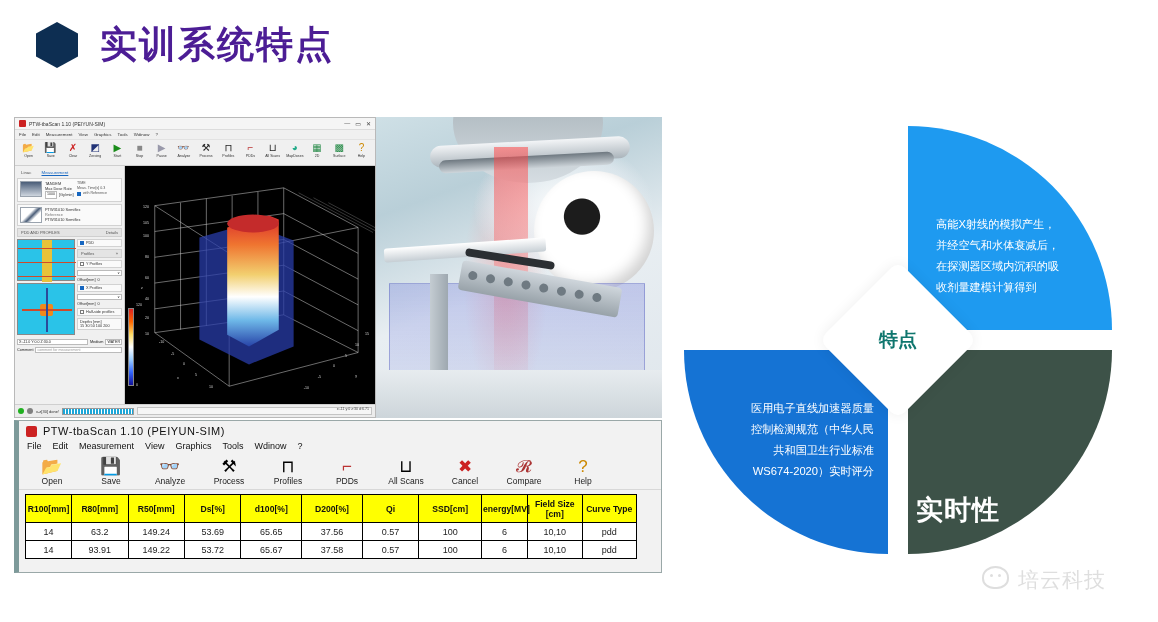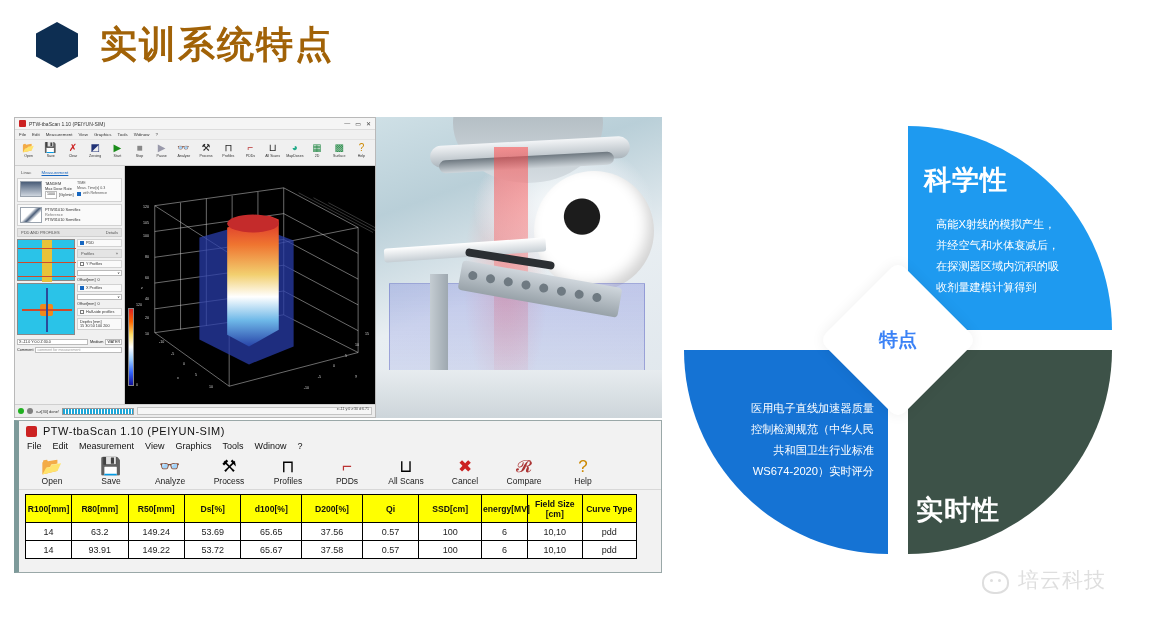--- a/index.html
+++ b/index.html
@@ -8,21 +8,21 @@
     background: #ffffff;
     font-family: "Liberation Sans", "DejaVu Sans", sans-serif;
     position: relative;
     overflow: hidden;
   }
 
   
   .page-header { position: absolute; left: 36px; top: 20px; display: flex; align-items: center; gap: 22px; }
   .hex-icon { width: 42px; height: 46px; background: #0d2e52;
     clip-path: polygon(50% 0%, 100% 25%, 100% 75%, 50% 100%, 0% 75%, 0% 25%); }
-  .page-title { font-size: 37px; font-weight: bold; color: #a16207; letter-spacing: 2px; }
+  .page-title { font-size: 37px; font-weight: bold; color: #4c1d95; letter-spacing: 2px; }
 
   
   .screenshot-wrap { position: absolute; left: 14px; top: 117px; width: 648px; height: 456px; }
 
   .photo-right { position: absolute; left: 358px; top: 0; width: 290px; height: 301px;
     background:
       radial-gradient(ellipse 120px 90px at 66% 30%, rgba(255,255,255,.95) 0%, rgba(235,240,245,.5) 60%, rgba(0,0,0,0) 75%),
       radial-gradient(ellipse 60px 180px at 46% 55%, rgba(255,120,120,.30) 0%, rgba(255,150,150,0) 70%),
       linear-gradient(160deg, #cfe0e6 0%, #b9cfd8 25%, #e8eef2 55%, #dfe6ec 100%);
     overflow: hidden; }
@@ -143,24 +143,24 @@
   .q-tl .q-desc { right: 14px; top: 88px; text-align: left; }
   .q-tr .q-desc { left: 28px; top: 88px; text-align: left; }
   .q-bl .q-desc { right: 14px; top: 48px; text-align: right; }
   .q-br .q-desc { left: 28px; top: 48px; text-align: left; }
 
   .center-diamond { position: absolute; left: 158px; top: 158px; width: 112px; height: 112px;
     background: #ffffff; transform: rotate(45deg); border-radius: 10px;
     box-shadow: 0 0 14px rgba(0,0,0,.07); }
   .center-label { position: absolute; left: 158px; top: 158px; width: 112px; height: 112px;
     display: flex; align-items: center; justify-content: center;
-    font-size: 19px; font-weight: bold; color: #3b82f6; }
+    font-size: 19px; font-weight: bold; color: #0f766e; }
 
   
-  .watermark { position: absolute; right: 52px; bottom: 28px; display: flex; align-items: flex-end;
+  .watermark { position: absolute; right: 52px; bottom: 28px; display: flex; align-items: flex-start;
     gap: 9px; opacity: .32; }
   .wechat-icon { width: 27px; height: 23px; border-radius: 50% 50% 45% 45%;
     border: 2px solid #9a9a9a; position: relative; }
   .wechat-icon::before, .wechat-icon::after { content: ""; position: absolute; top: 6px;
     width: 3px; height: 3px; border-radius: 50%; background: #9a9a9a; }
   .wechat-icon::before { left: 6px; } .wechat-icon::after { right: 6px; }
   .wm-text { font-size: 21px; color: #9a9a9a; letter-spacing: 1px; }
 </style>
 </head>
 <body>
@@ -553,21 +553,20 @@
           <td>10,10</td>
           <td>pdd</td>
         </tr>
       </tbody>
     </table>
   </div>
 </div>
 
 <div class="circle-wrap">
   <div class="quad q-tr" style="background:#1e9af0">
-    <div class="q-title">科学性</div>
     <div class="q-desc">高能X射线的模拟产生，并经空气和水体衰减后，在探测器区域内沉积的吸收剂量建模计算得到</div>
   </div>
   <div class="quad q-bl" style="background:#1573d4">
     <div class="q-desc">医用电子直线加速器质量控制检测规范（中华人民共和国卫生行业标准WS674-2020）实时评分</div>
   </div>
   <div class="quad q-br" style="background:#3d5248">
     <div class="q-title">实时性</div>
   </div>
   <div class="center-diamond"></div>
   <div class="center-label">特点</div>

